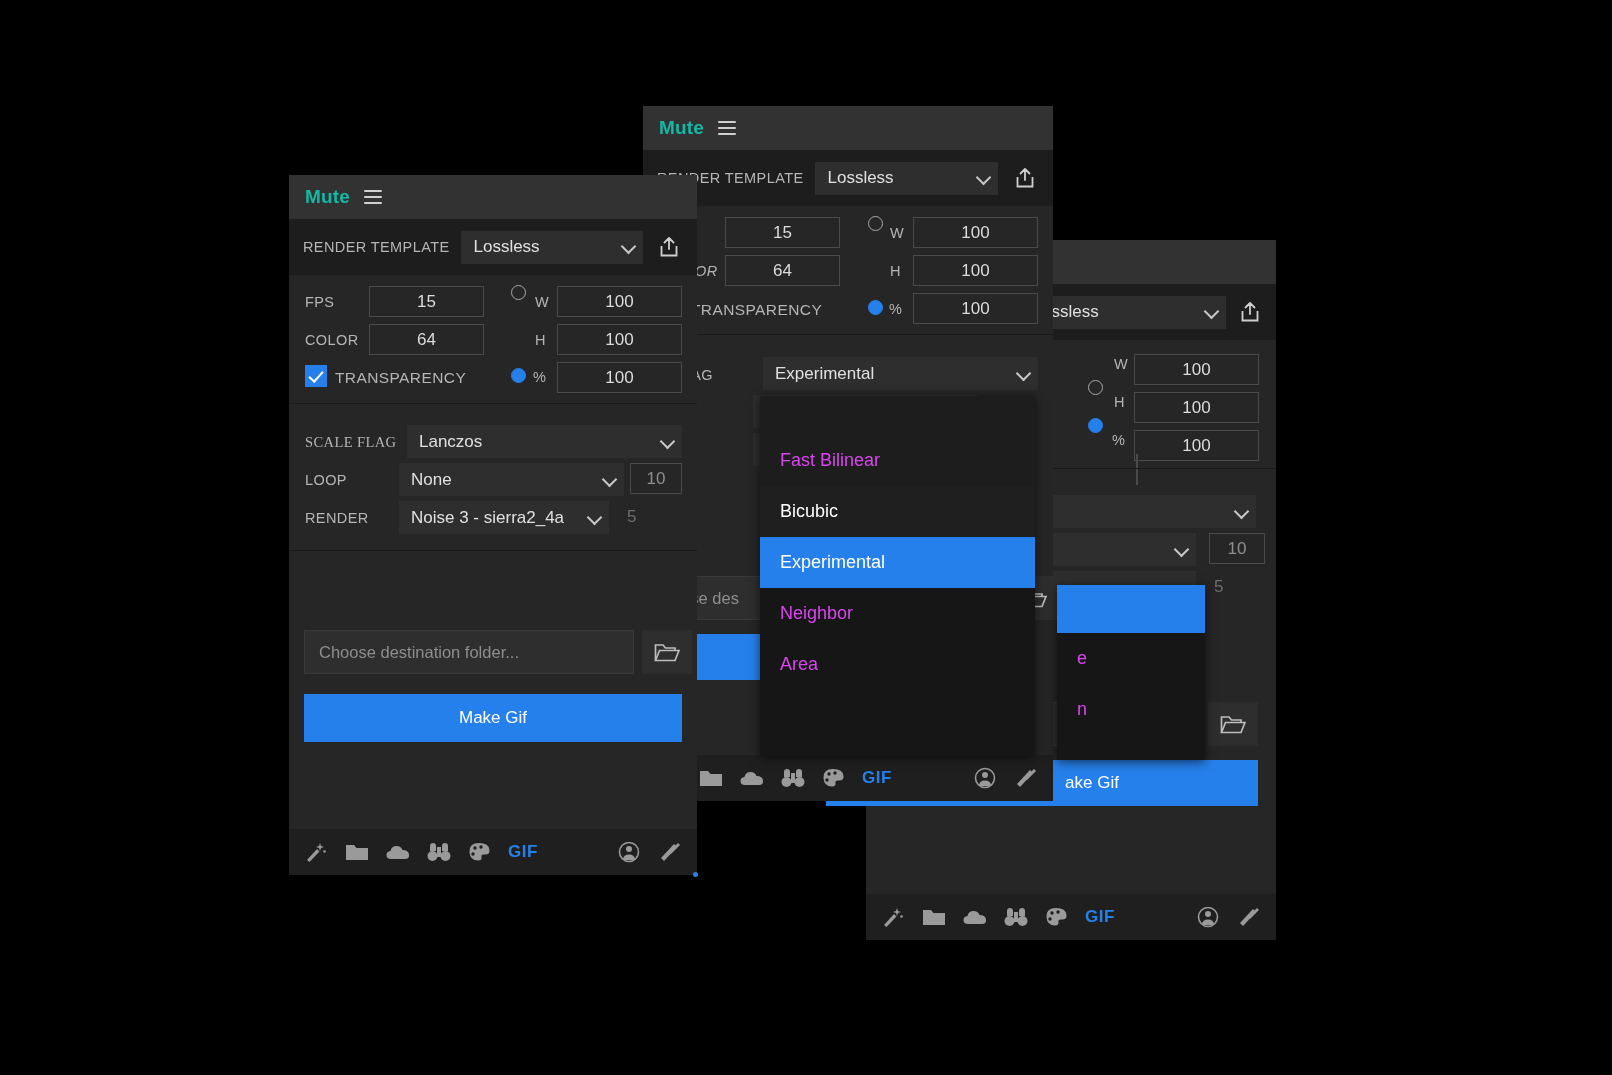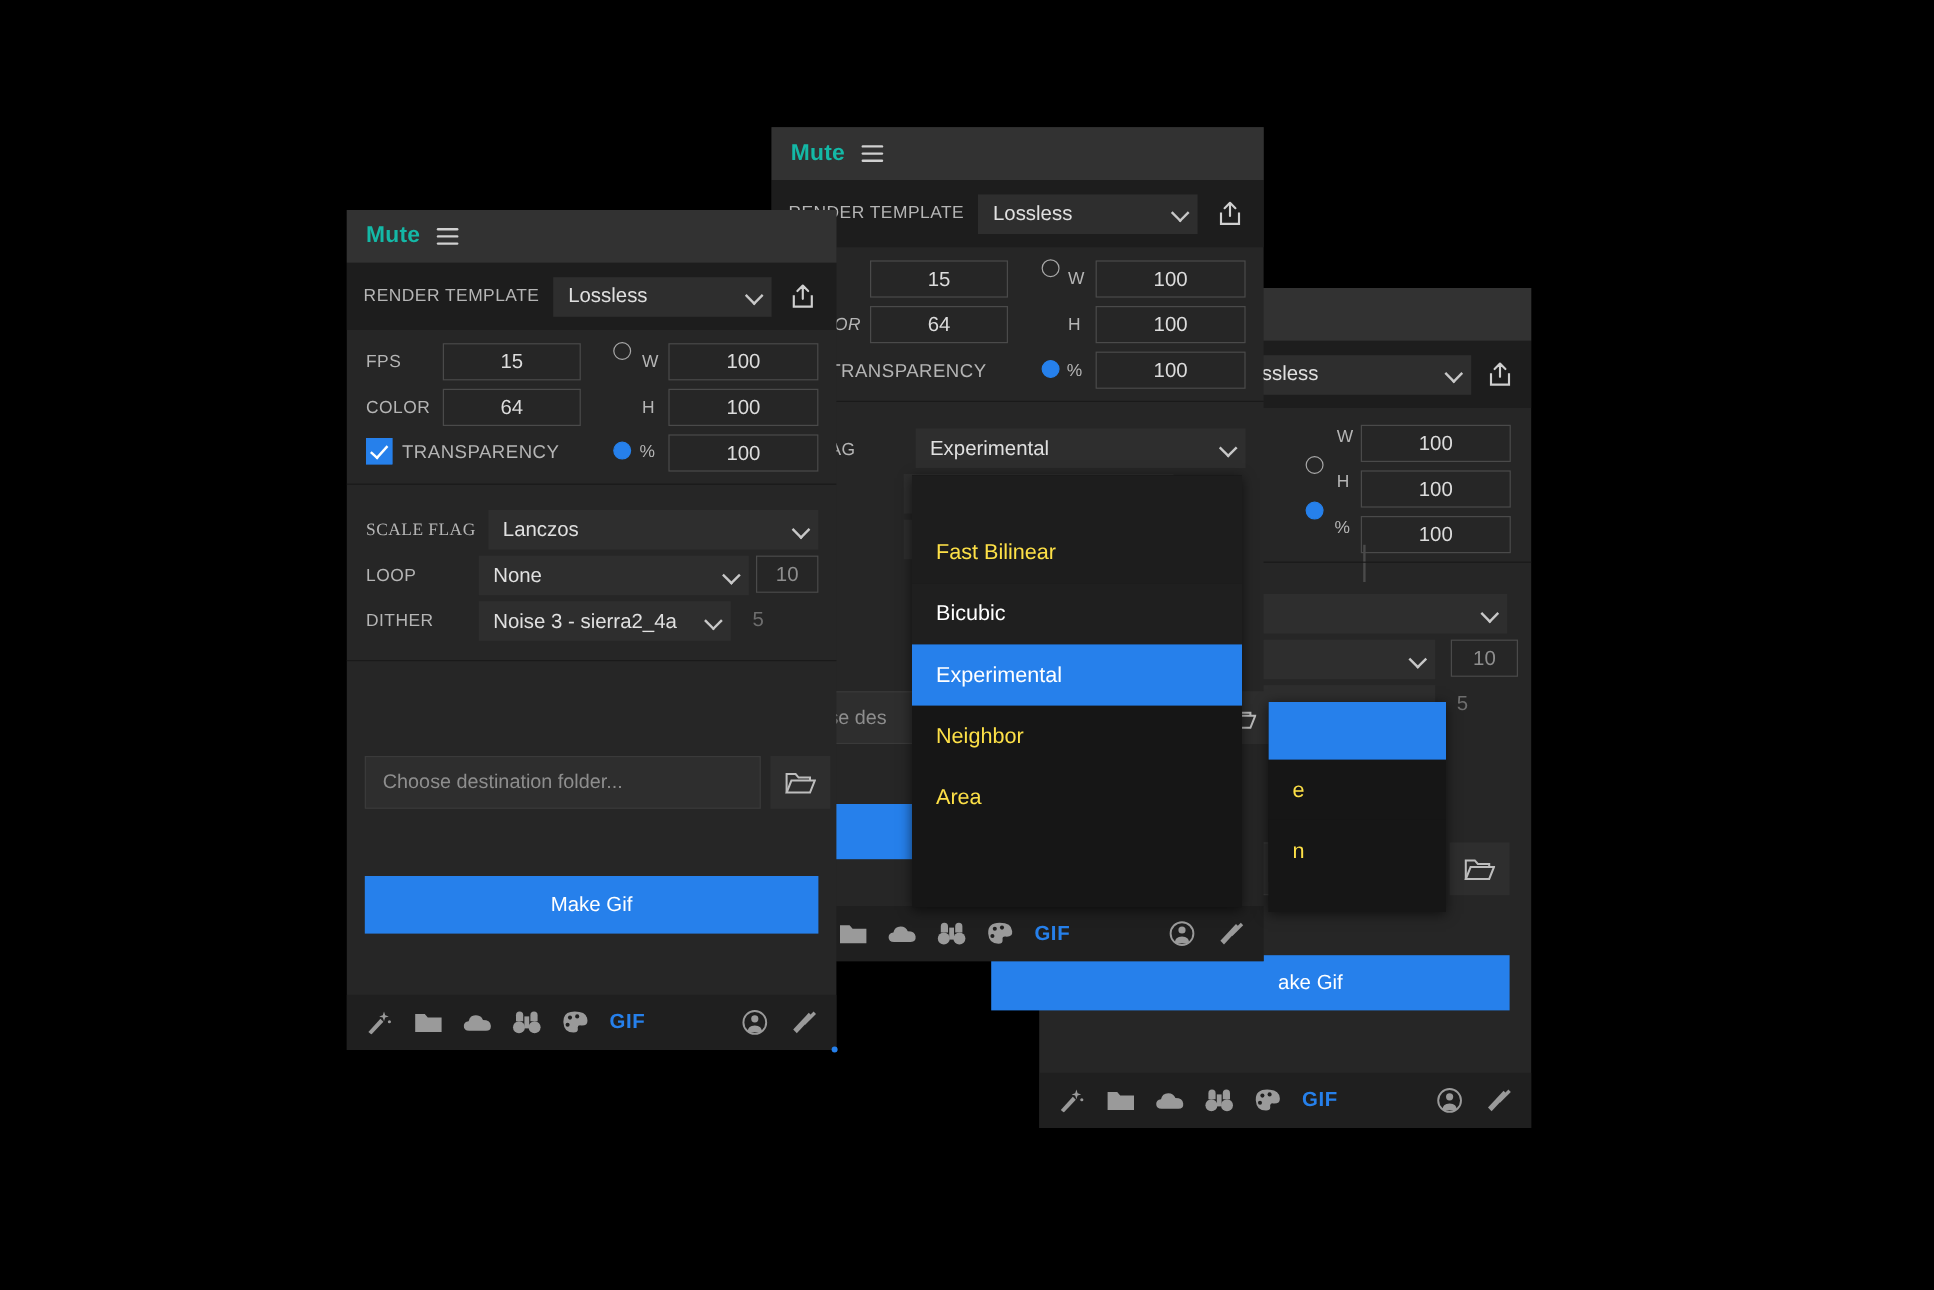--- a/index.html
+++ b/index.html
@@ -194,21 +194,20 @@
     background: #2680eb;
     height: 46px;
     display: flex;
     align-items: center;
     justify-content: center;
     color: #ffffff;
     font-size: 17px;
     cursor: pointer;
     overflow: hidden;
     white-space: nowrap;
-    margin-top: 36px;
   }
 
   
   .toolbar {
     position: absolute;
     left: 0;
     right: 0;
     bottom: 0;
     height: 46px;
     background: #1f1f1f;
@@ -242,21 +241,21 @@
     box-shadow: 0 2px 10px rgba(0,0,0,0.6);
     z-index: 50;
     overflow: hidden;
   }
   .dd-item {
     height: 51px;
     display: flex;
     align-items: center;
     padding: 0 20px;
     font-size: 18px;
-    color: #fde047;
+    color: #d946ef;
     box-sizing: border-box;
     cursor: pointer;
     white-space: nowrap;
   }
   .dd-item.alt { background: #1d1d1d; }
   .dd-item.current { color: #ffffff; }
   .dd-item.sel {
     background: #2680eb;
     color: #ffffff;
   }
@@ -599,21 +598,21 @@
 
   <span class="fieldlabel" style="position:absolute; left:16px; top:297px;">LOOP</span>
   <div class="select" style="position:absolute; left:110px; top:288px; width:225px;">
     <span>None</span>
     <span class="chev"></span>
   </div>
   <div class="numfield" style="position:absolute; left:341px; top:288px; width:52px; color:#8e8e8e;">
     <span>10</span>
   </div>
 
-  <span class="fieldlabel" style="position:absolute; left:16px; top:335px;">DITHER</span>
+  <span class="fieldlabel" style="position:absolute; left:16px; top:335px;">RENDER</span>
   <div class="select" style="position:absolute; left:110px; top:326px; width:210px;">
     <span>Noise 3 - sierra2_4a</span>
     <span class="chev"></span>
   </div>
   <div style="position:absolute; left:330px; top:326px; width:62px; height:31px; display:flex; align-items:center; justify-content:space-between; padding:0 8px; box-sizing:border-box; color:#6e6e6e; font-size:17px;">
     <span>5</span>
     <span class="chev" style="position:static; transform:rotate(45deg); margin-top:-5px; border-color:#7c7c7c;"></span>
   </div>
 
   <div class="divider" style="position:absolute; left:0; top:375px; right:0;"></div>

